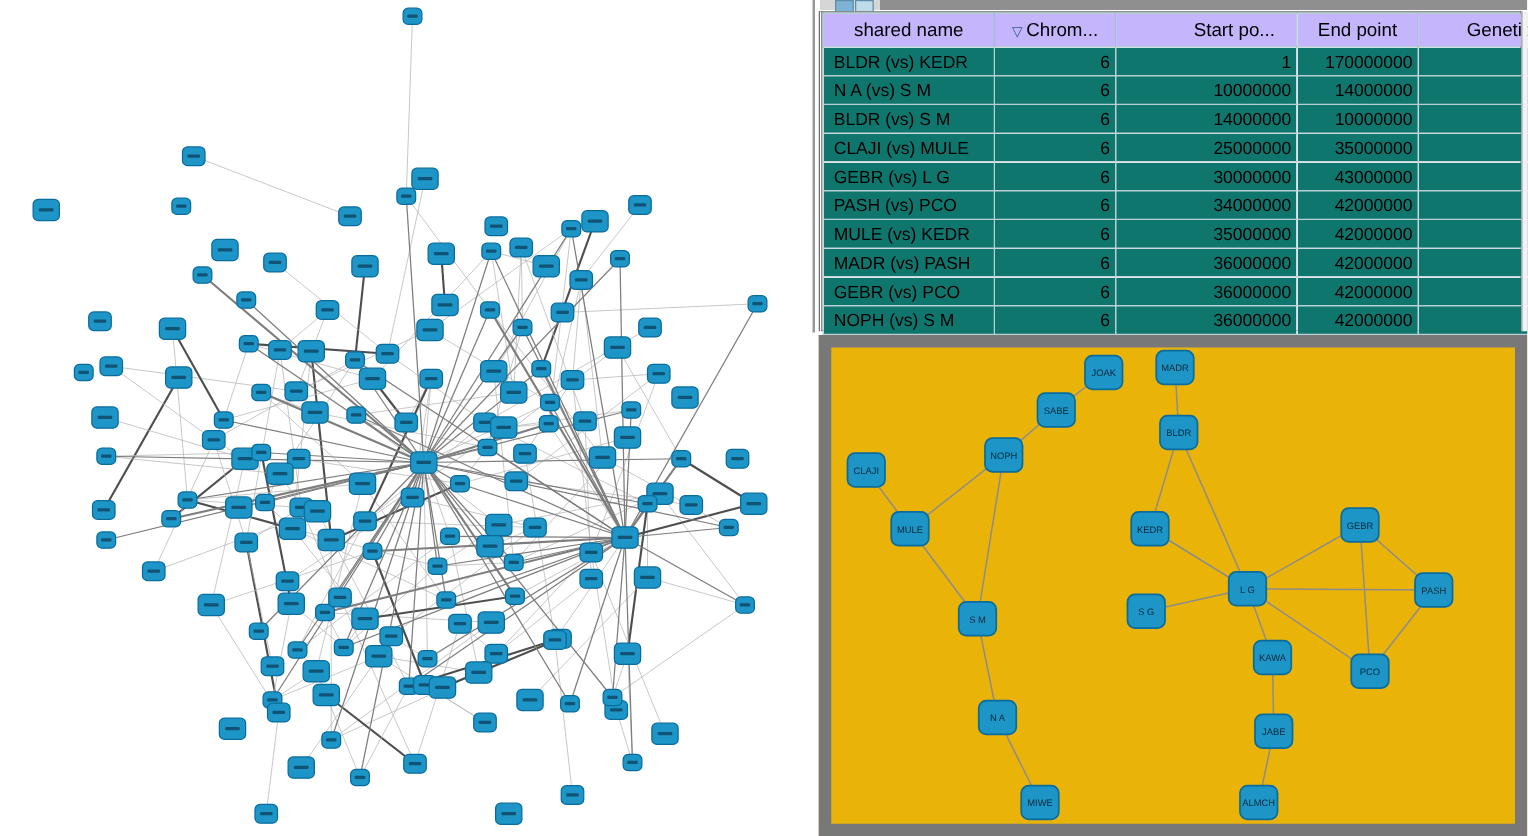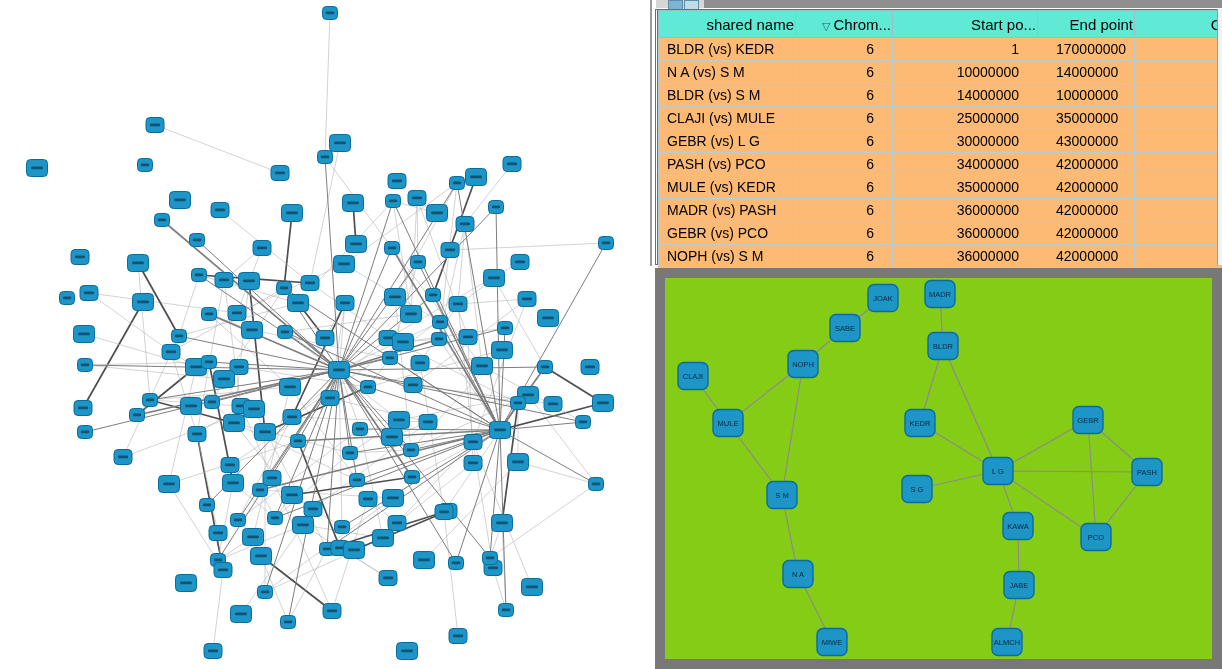--- a/index.html
+++ b/index.html
@@ -9,31 +9,31 @@
   #left-net{position:absolute;left:0;top:0;}
   
   .top-strip{position:absolute;left:656px;top:0;width:566px;height:8px;background:#8f8f8f;}
   .top-strip .lt{position:absolute;left:0;top:0;width:48px;height:8px;background:#d6d6d6;}
   .tab-frag{position:absolute;top:0;height:8px;border:1px solid #5f8fa8;}
   .tab-frag.a{left:12px;width:13px;background:#7fb3d5;}
   .tab-frag.b{left:28px;width:13px;background:#bfdde9;}
   .table-wrap{position:absolute;left:655px;top:9px;width:562px;height:256px;
               border:1px solid #6e6e6e;border-left:3px double #6e6e6e;background:#ffffff;box-sizing:border-box;}
   table.edge-table{border-collapse:collapse;table-layout:fixed;width:558px;font-size:14px;color:#000;}
-  table.edge-table th{background:#5eead4;border:1px solid #9dbecb;height:24px;
-                      font-weight:normal;font-size:15px;text-align:right;overflow:hidden;white-space:nowrap;}
-  table.edge-table td{border:1px solid #b9cdd4;height:22px;padding:0 18px;
-                      overflow:hidden;white-space:nowrap;background:#fdba74;margin-left:33px;}
+  table.edge-table th{background:#c4b5fd;border:1px solid #9dbecb;height:24px;
+                      font-weight:normal;font-size:15px;text-align:center;overflow:hidden;white-space:nowrap;}
+  table.edge-table td{border:1px solid #b9cdd4;height:22px;padding:0 4px;
+                      overflow:hidden;white-space:nowrap;background:#0f766e;margin-left:33px;}
   table.edge-table td.num{text-align:right;}
   table.edge-table td.name{text-align:left;padding-left:8px;}
   .filter-ic{color:#2a5a78;font-size:11px;margin-right:3px;}
   .scroll-strip{position:absolute;left:1217px;top:9px;width:5px;height:256px;
                 background:#f2f2f2;border-left:1px solid #9a9a9a;}
   .subnet-panel{position:absolute;left:655px;top:268px;width:567px;height:401px;
-                background:#84cc16;border:10px solid #787878;box-sizing:border-box;}
+                background:#eab308;border:10px solid #787878;box-sizing:border-box;}
   #right-net{display:block;}
   .vrule{position:absolute;left:650px;top:0;width:2px;height:266px;background:#9a9a9a;}
 </style>
 </head>
 <body>
 
 <div class="screen">
 
   <svg id="left-net" width="656" height="669">
       <line x1="330" y1="13" x2="325" y2="157" stroke="#b5b5b5" stroke-width="0.6"></line>

